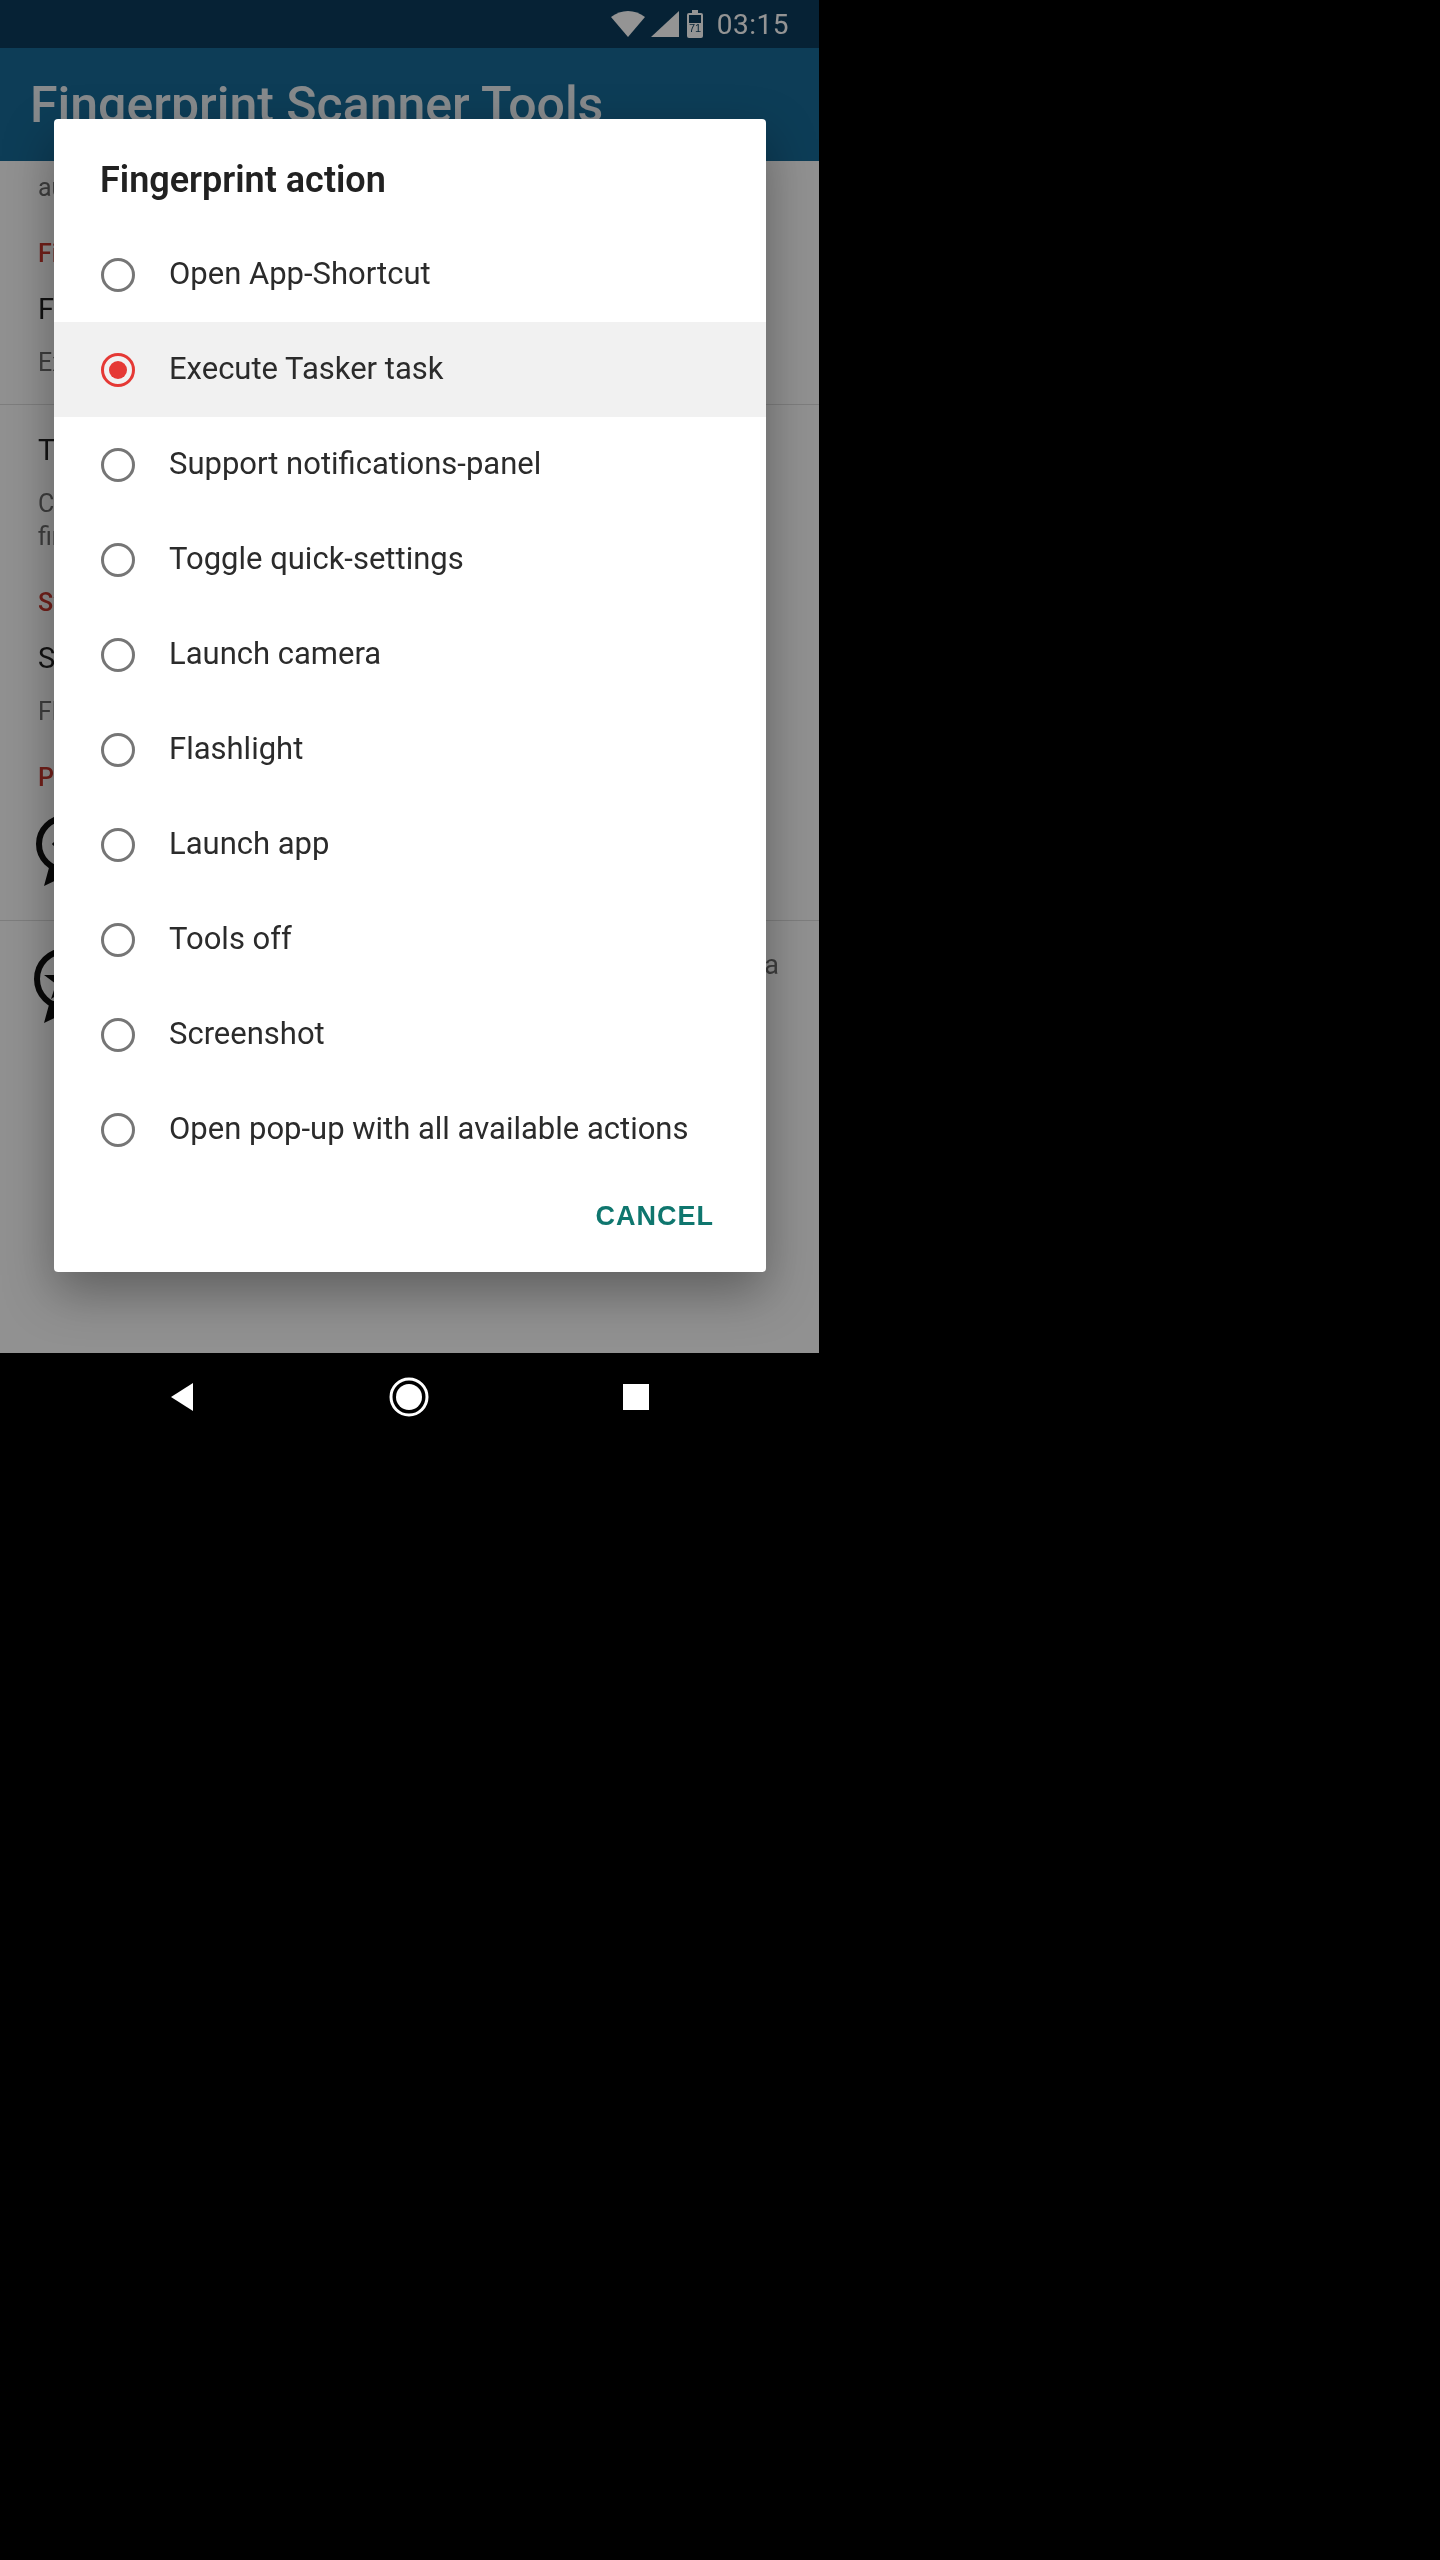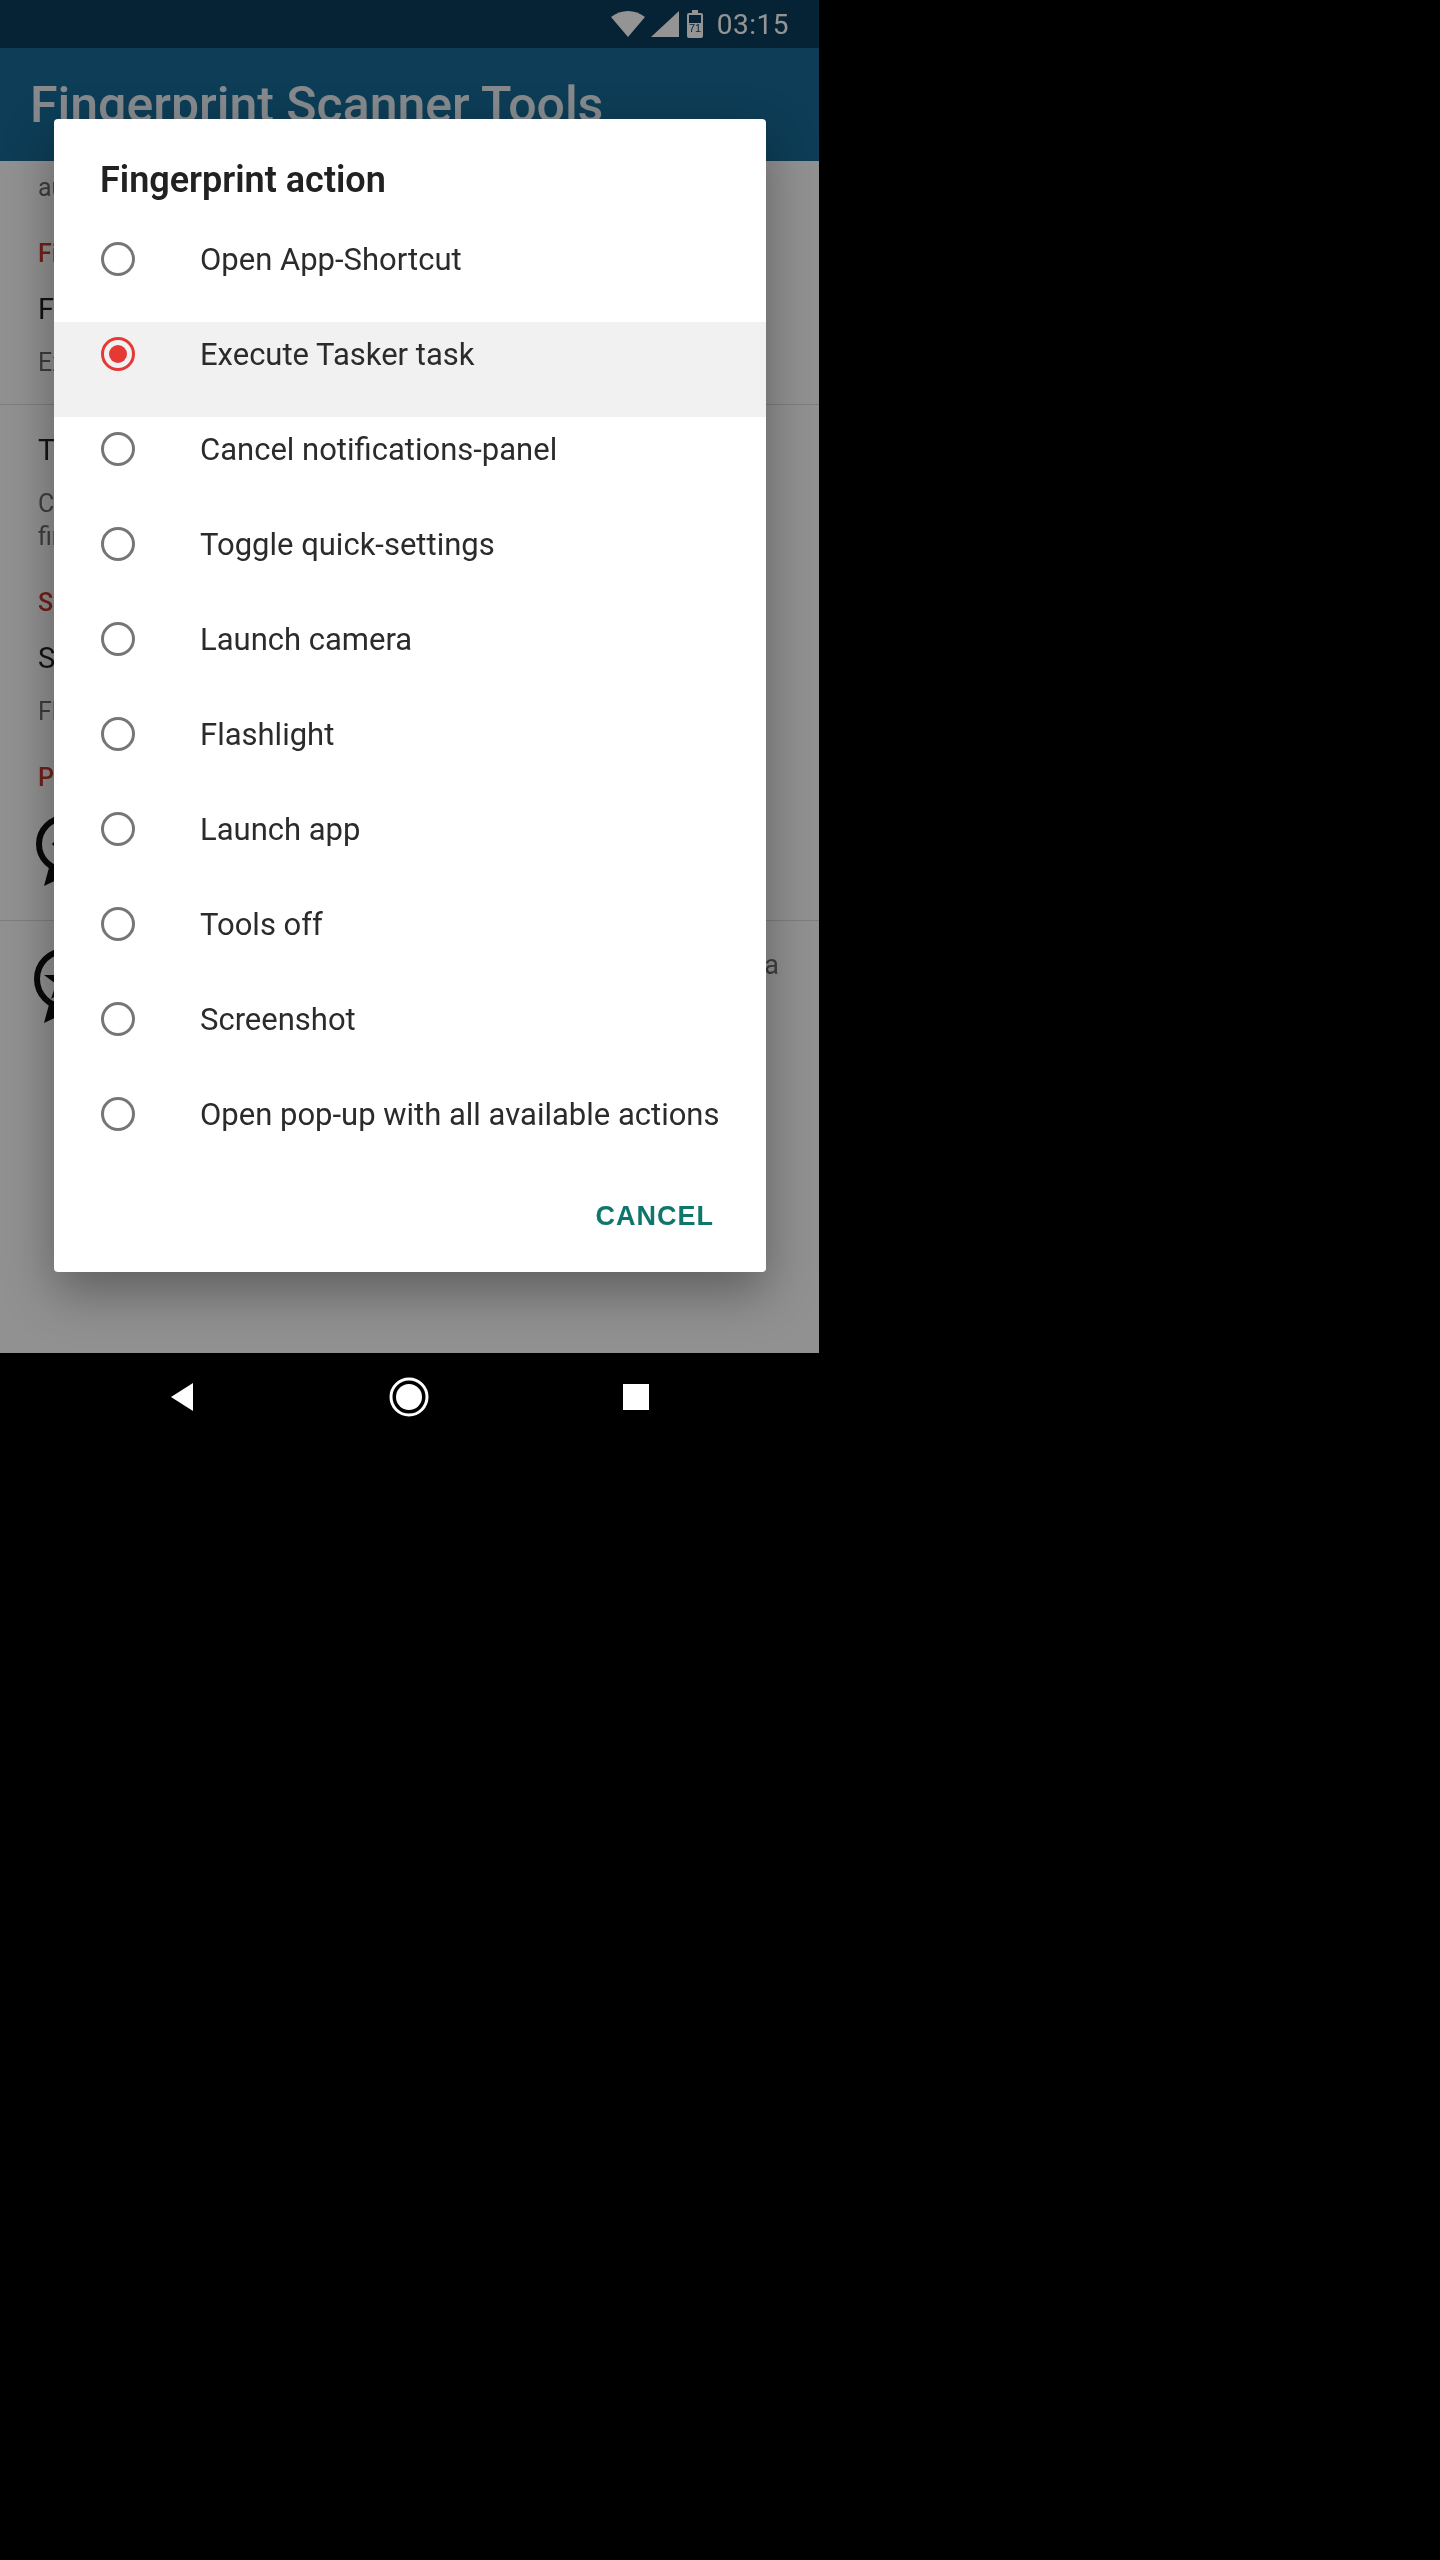--- a/index.html
+++ b/index.html
@@ -21,21 +21,21 @@
   .content hr { border: none; border-top: 1px solid #d9d9d9; margin: 14px 0; }
   .badge-row { display: flex; gap: 20px; padding: 12px 30px; align-items: flex-start; }
   .badge-row svg { flex: 0 0 auto; }
   .badge-row .txt { flex: 1; color: #6b6b6b; font-size: 27px; line-height: 1.35; }
   
   .scrim { position: absolute; inset: 0; background: rgba(0,0,0,0.42); }
   
   .dialog { position: absolute; left: 54px; top: 119px; width: 712px; background: #fff; border-radius: 4px; box-shadow: 0 20px 50px rgba(0,0,0,0.35); display: flex; flex-direction: column; }
   .dialog-title { font-size: 36px; font-weight: 600; color: #212121; padding: 40px 46px 26px 46px; }
   .options { display: flex; flex-direction: column; }
-  .option { display: flex; align-items: flex-start; min-height: 95px; padding: 14px 36px 14px 46px; gap: 64px; cursor: pointer; }
+  .option { display: flex; align-items: center; min-height: 95px; padding: 14px 36px 14px 46px; gap: 33px; cursor: pointer; }
   .option.selected { background: #f1f1f1; }
   .radio { width: 36px; height: 36px; flex: 0 0 36px; display: flex; align-items: center; justify-content: center; }
   .radio-off { width: 34px; height: 34px; border: 3px solid #767676; border-radius: 50%; }
   .radio-on-outer { width: 34px; height: 34px; border: 3px solid #e53935; border-radius: 50%; display:flex; align-items:center; justify-content:center; }
   .radio-on-inner { width: 18px; height: 18px; background: #e53935; border-radius: 50%; }
   .option-label { font-size: 31px; color: #2b2b2b; line-height: 1.25; flex: 1; }
   .dialog-actions { display: flex; justify-content: flex-end; padding: 12px 36px 28px 36px; }
   .btn-cancel { color: #0f766e; font-size: 27px; font-weight: 600; letter-spacing: 1px; text-transform: uppercase; padding: 12px 16px; cursor: pointer; background: none; border: none; }
   
   .navbar { position: absolute; bottom: 0; left: 0; right: 0; height: 87px; background: #000; display: flex; align-items: center; justify-content: space-around; padding: 0 70px; }
@@ -113,21 +113,21 @@
             <div class="radio-on-outer">
               <div class="radio-on-inner"></div>
             </div>
           </div>
           <div class="option-label">Execute Tasker task</div>
         </div>
         <div class="option">
           <div class="radio">
             <div class="radio-off"></div>
           </div>
-          <div class="option-label">Cancel notifications-panel</div>
+          <div class="option-label">Support notifications-panel</div>
         </div>
         <div class="option">
           <div class="radio">
             <div class="radio-off"></div>
           </div>
           <div class="option-label">Toggle quick-settings</div>
         </div>
         <div class="option">
           <div class="radio">
             <div class="radio-off"></div>

